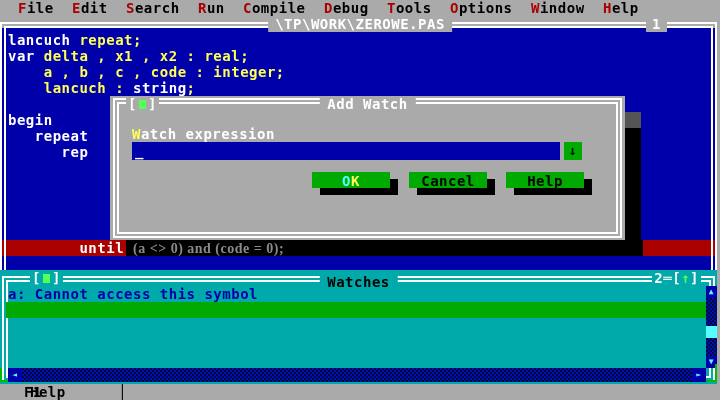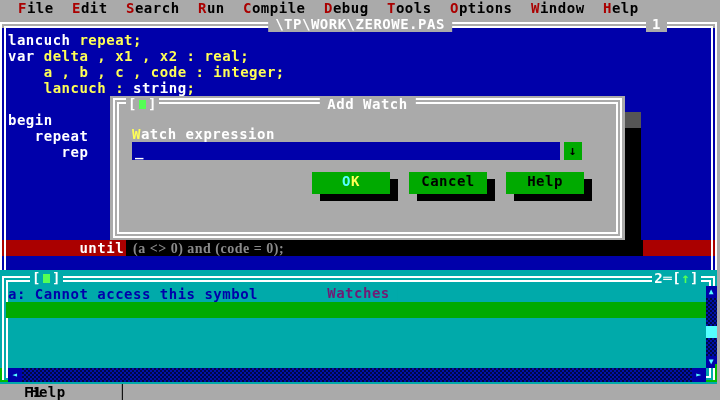--- a/index.html
+++ b/index.html
@@ -46,32 +46,32 @@
   .close-box { position:absolute; top:0; height:16px; display:flex; align-items:center;
     padding:0 2px; color:#FFFFFF; z-index:2; cursor:default; }
   .close-sq { width:7px; height:9px; background:#55FF55; margin:0 2px; }
   #dialog-close { left:16px; background:#AAAAAA; }
   #watch-label { left:22px; top:30px; height:16px; color:#FFFFFF; z-index:2; }
   #watch-label .hotkey { color:#FFFF55; }
   #watch-input { left:22px; top:46px; width:428px; height:18px; background:#0000AA;
     color:#FFFFFF; padding-left:3px; line-height:18px; z-index:2; }
   #history-btn { left:454px; top:46px; width:18px; height:18px; background:#00AA00;
     color:#000000; text-align:center; line-height:18px; font-size:13px; z-index:2; cursor:pointer; }
-  .btn { position:absolute; top:76px; width:78px; height:22px; background:#00AA00;
+  .btn { position:absolute; top:76px; width:78px; height:16px; background:#00AA00;
     box-shadow:8px 7px 0 #000000; text-align:center; line-height:18px; color:#000000;
     z-index:2; cursor:pointer; }
   #btn-ok { left:202px; } #btn-cancel { left:299px; } #btn-help { left:396px; }
   .ok-hot { color:#55FFFF; } .ok-rest { color:#FFFF55; }
 
   
   #watches { left:0; top:270px; width:717px; height:114px; background:#00AAAA; z-index:10; }
   #watches-frame { position:absolute; left:2px; right:2px; top:6px; bottom:2px;
     border:6px double #FFFFFF; pointer-events:none; }
-  #watches-title { top:15px; left:50%; transform:translateX(-50%); height:16px;
-    background:#00AAAA; padding:0 8px; color:#701a75; z-index:2; }
+  #watches-title { top:4px; left:50%; transform:translateX(-50%); height:16px;
+    background:#00AAAA; padding:0 8px; color:#000000; z-index:2; }
   #watches-close { left:30px; background:#00AAAA; }
   #watches-zoom { position:absolute; right:16px; top:0; height:16px; display:flex;
     align-items:center; background:#00AAAA; color:#FFFFFF; padding:0 2px; z-index:2; cursor:default; }
   #watches-zoom .zoom-arrow { color:#55FF55; }
   #watch-item { left:8px; top:16px; height:16px; color:#0000AA; z-index:2; }
   #watch-selected { left:6px; top:32px; width:700px; height:16px; background:#00AA00; z-index:2; }
   .checker { background:conic-gradient(#0011AA 25%, #000744 25% 50%, #0011AA 50% 75%, #000744 75%) 0 0 / 4px 4px; }
   #vscroll { left:706px; top:16px; width:11px; height:82px; z-index:3; display:flex;
     flex-direction:column; cursor:pointer; }
   .scr-arrow { background:#0000AA; color:#55FFFF; font-size:8px; text-align:center; }

